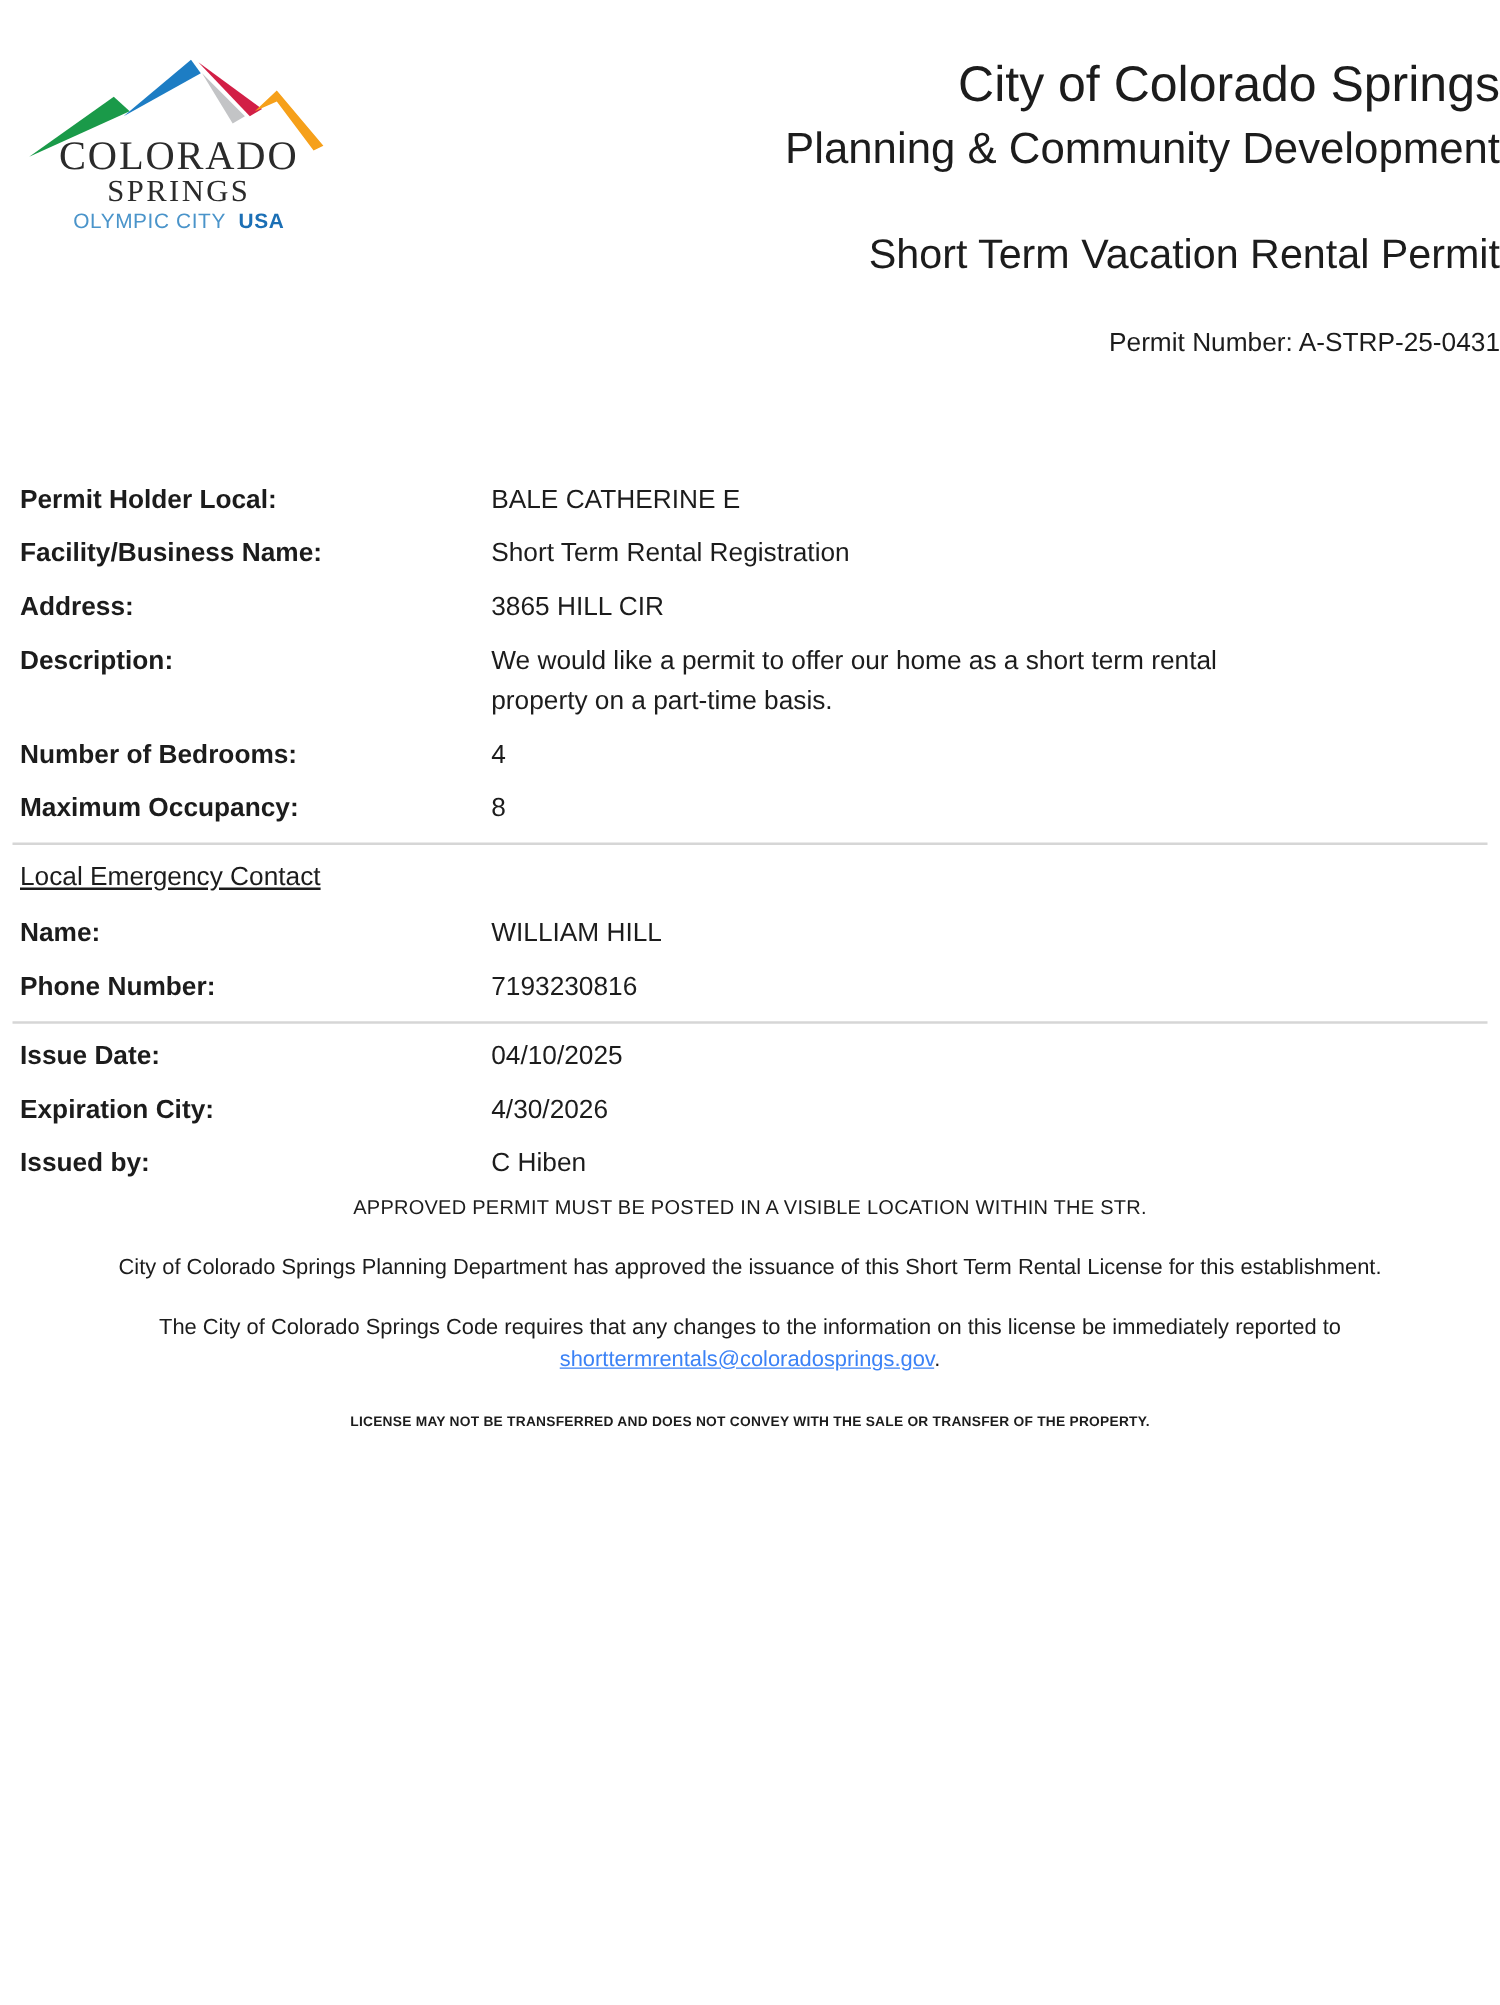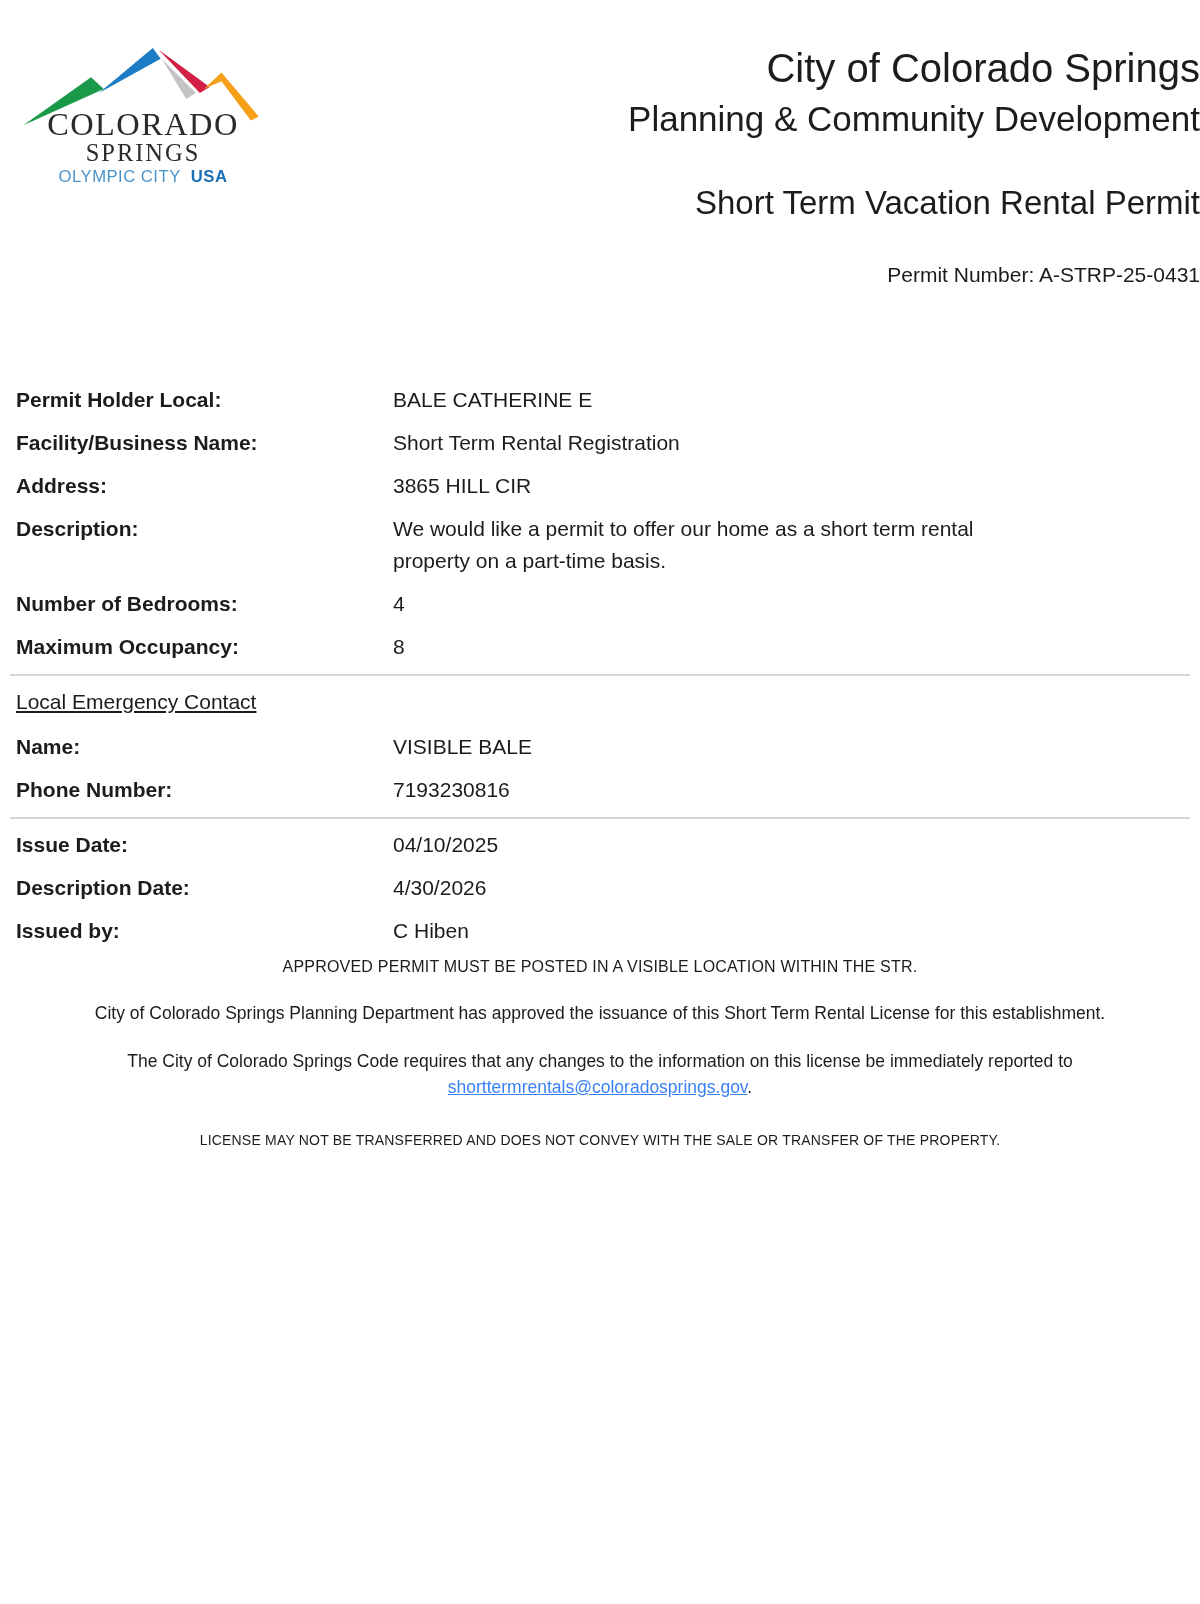--- a/index.html
+++ b/index.html
@@ -34,21 +34,21 @@
   .section-heading {
     font-size:21px; font-weight:400; text-decoration:underline;
     padding-left:16px; margin:0 0 13px 0; line-height:32px;
   }
 
   
   .footer { text-align:center; }
   .notice-1 { font-size:16px; font-weight:400; margin:0 60px 27px 60px; letter-spacing:0.2px; }
   .notice-2 { font-size:17.5px; font-weight:400; margin:0 60px 24px 60px; }
   .notice-3 { font-size:17.5px; font-weight:400; margin:0 60px 32px 60px; line-height:26px; }
-  .notice-4 { font-size:14px; font-weight:400; margin:0 60px; letter-spacing:0.2px; }
+  .notice-4 { font-size:11px; font-weight:700; margin:0 60px; letter-spacing:0.2px; }
   .email-link { color:#3b82f6; text-decoration:underline; cursor:pointer; }
 </style>
 </head>
 <body>
 
 <div class="page">
 
   <div class="header-row">
 
     <div class="logo-wrap">
@@ -103,35 +103,35 @@
       <div class="label">Maximum Occupancy:</div>
       <div class="value">8</div>
     </div>
 
     <hr class="section-rule">
 
     <div class="section-heading">Local Emergency Contact</div>
 
     <div class="row">
       <div class="label">Name:</div>
-      <div class="value">VISIBLE BALE</div>
+      <div class="value">WILLIAM HILL</div>
     </div>
     <div class="row">
       <div class="label">Phone Number:</div>
       <div class="value">7193230816</div>
     </div>
 
     <hr class="section-rule">
 
     <div class="row">
       <div class="label">Issue Date:</div>
       <div class="value">04/10/2025</div>
     </div>
     <div class="row">
-      <div class="label">Description Date:</div>
+      <div class="label">Expiration City:</div>
       <div class="value">4/30/2026</div>
     </div>
     <div class="row">
       <div class="label">Issued by:</div>
       <div class="value">C Hiben</div>
     </div>
   </div>
 
   <div class="footer">
     <p class="notice-1">APPROVED PERMIT MUST BE POSTED IN A VISIBLE LOCATION WITHIN THE STR.</p>

